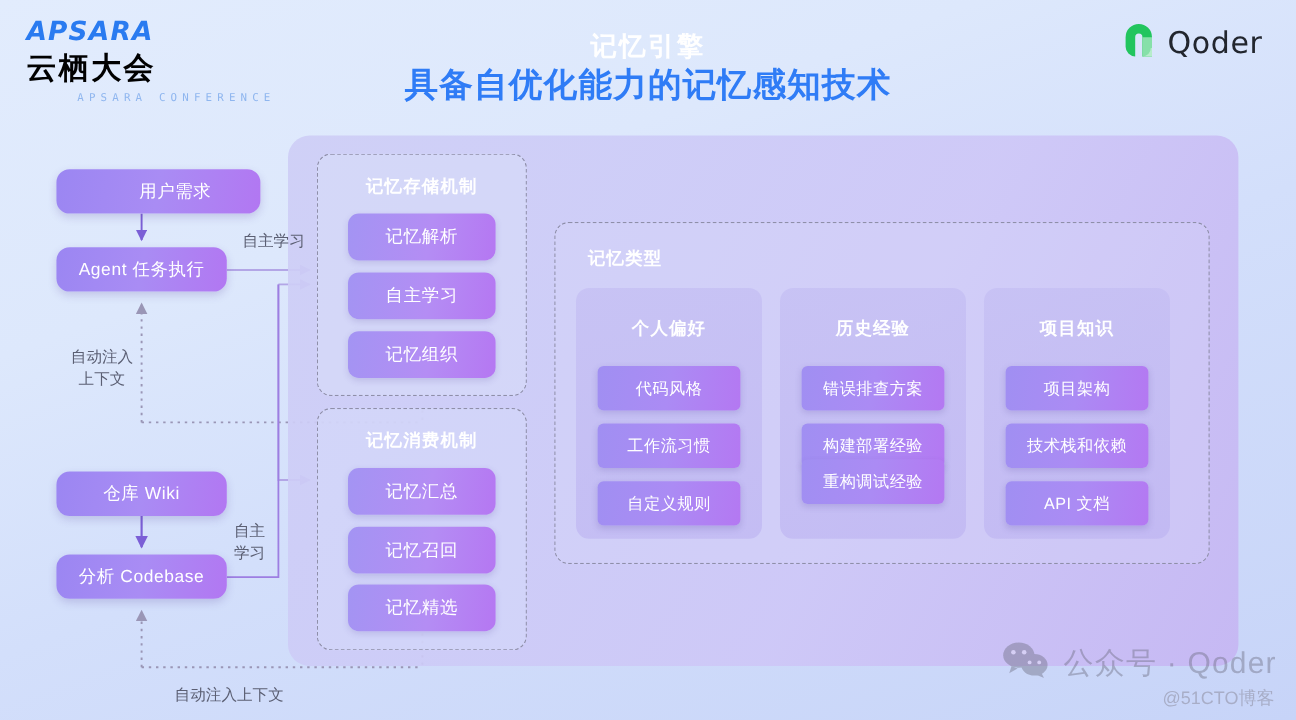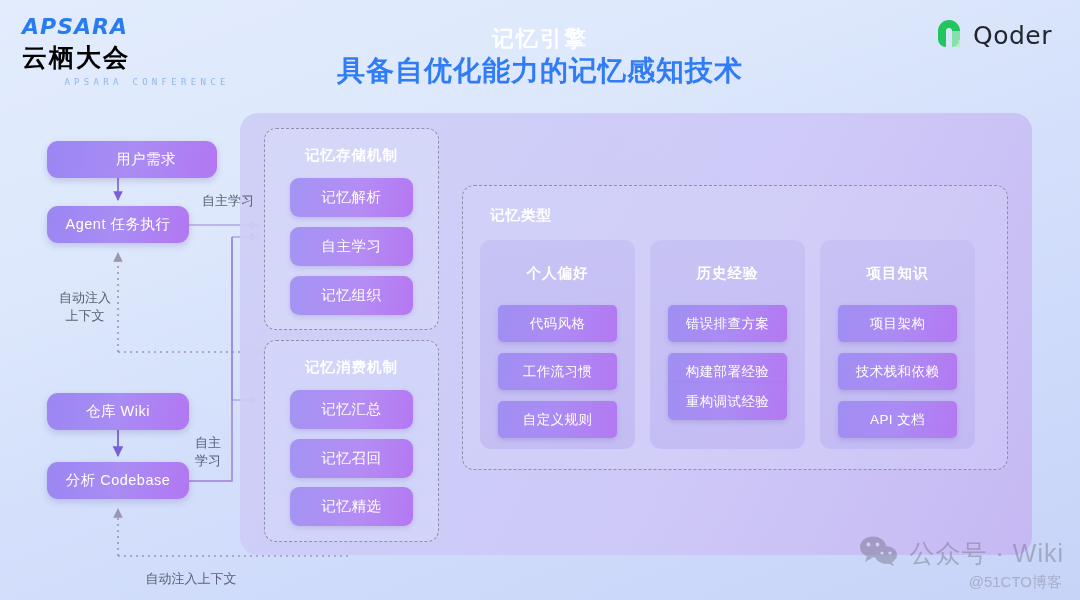--- a/index.html
+++ b/index.html
@@ -232,17 +232,17 @@
         <ellipse cx="14" cy="11" rx="13" ry="10.5" fill="#6c6c80"></ellipse>
         <path d="M8 20 L6 26 L13 22 Z" fill="#6c6c80"></path>
         <circle cx="9.5" cy="8.5" r="1.9" fill="#e8e4f5"></circle>
         <circle cx="18.5" cy="8.5" r="1.9" fill="#e8e4f5"></circle>
         <ellipse cx="27" cy="19" rx="11" ry="9" fill="#6c6c80"></ellipse>
         <path d="M33 26 L35 30 L29 27.5 Z" fill="#6c6c80"></path>
         <circle cx="23" cy="17" r="1.6" fill="#e8e4f5"></circle>
         <circle cx="31" cy="17" r="1.6" fill="#e8e4f5"></circle>
       </svg>
     </span>
-    <span class="wm-text">公众号 · Wiki</span>
+    <span class="wm-text">公众号 · Qoder</span>
   </div>
   <div class="wm-sub">@51CTO博客</div>
 
 </div>
 
 </body></html>

